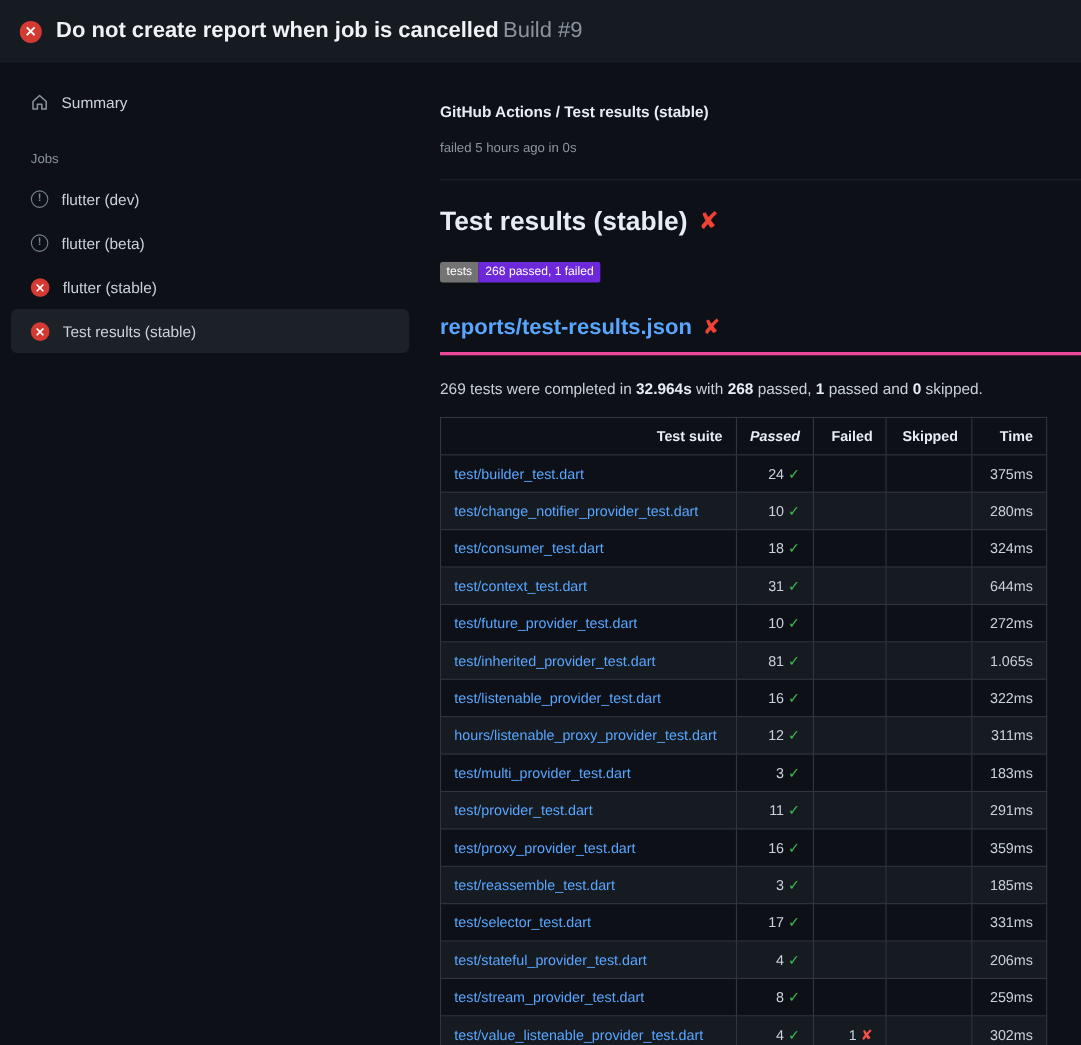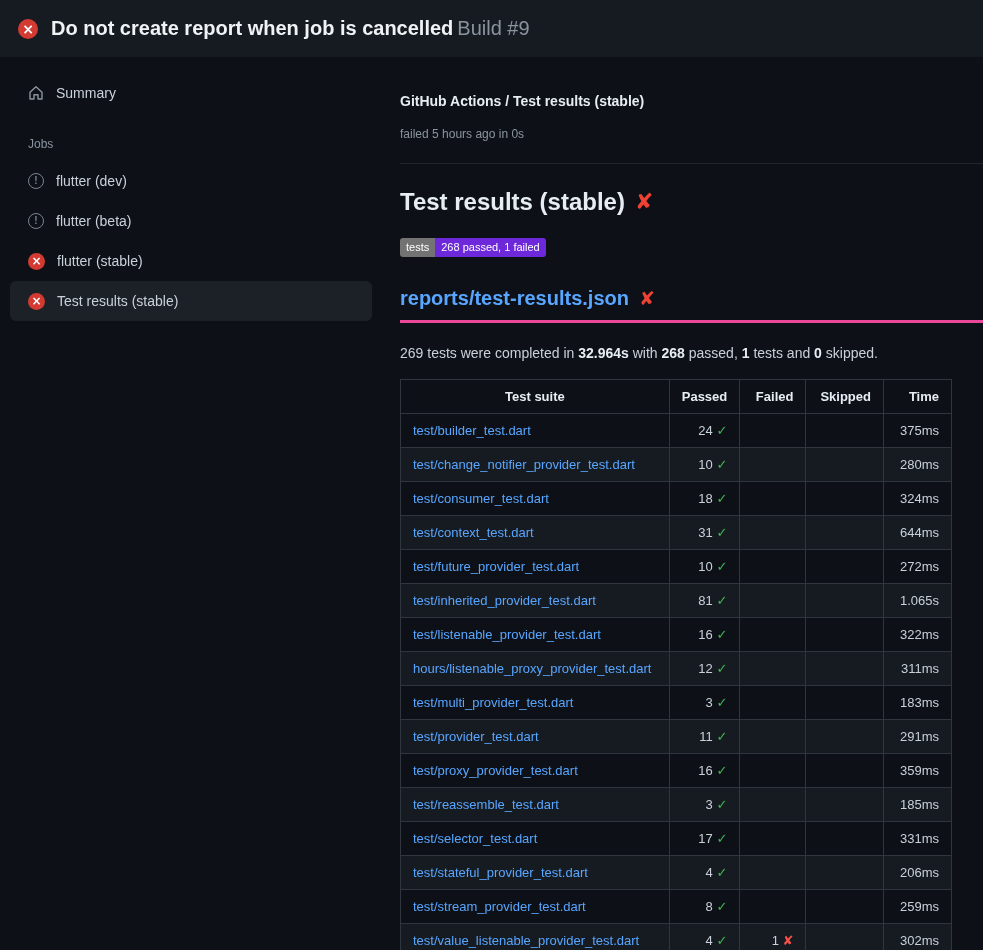--- a/index.html
+++ b/index.html
@@ -136,21 +136,21 @@
     border-collapse: collapse;
     width: 552px;
     font-size: 13px;
   }
   .results th, .results td {
     border: 1px solid #30363d;
     padding: 8px 12px;
     height: 34px;
   }
   .results th { font-weight: bold; color: #e6edf3; text-align: right; }
-  .results th.suite-h { text-align: center; margin-left: 14px; }
+  .results th.suite-h { text-align: right; margin-left: 14px; }
   .results td { text-align: right; color: #c9d1d9; }
   .results td.suite { text-align: left; }
   .results tbody tr:nth-child(even) { background: #161b22; }
   .results a { color: #58a6ff; text-decoration: none; }
   .check {
     color: #3fb950;
     font-weight: bold;
     font-family: "DejaVu Sans", sans-serif;
   }
   .cross {
@@ -211,27 +211,27 @@
     <div class="badge">
       <span class="badge-label">tests</span>
       <span class="badge-value">268 passed, 1 failed</span>
     </div>
 
     <h3 class="report-h2">
       <a href="#">reports/test-results.json</a>
       <span class="x-mark">✘</span>
     </h3>
 
-    <p class="summary-line" id="summary-line"><span>269 tests were completed in </span><strong>32.964s</strong><span> with </span><strong>268</strong><span> passed, </span><strong>1</strong><span> tests and </span><strong>0</strong><span> skipped.</span></p>
+    <p class="summary-line" id="summary-line"><span>269 tests were completed in </span><strong>32.964s</strong><span> with </span><strong>268</strong><span> passed, </span><strong>1</strong><span> passed and </span><strong>0</strong><span> skipped.</span></p>
 
     <table class="results">
       <thead>
           <tr id="results-head">
             <th class="suite-h" style="width: 270px;">Test suite</th>
-            <th style="width: 68px;">Passed</th>
+            <th style="width: 68px; font-style: italic;">Passed</th>
             <th style="width: 67px;">Failed</th>
             <th style="width: 78px;">Skipped</th>
             <th style="width: 69px;">Time</th>
           </tr>
         </thead>
       <tbody id="results-body">
           <tr>
             <td class="suite"><a href="#">test/builder_test.dart</a></td>
             <td><span>24 </span><span class="check">✓</span></td>
             <td></td>

